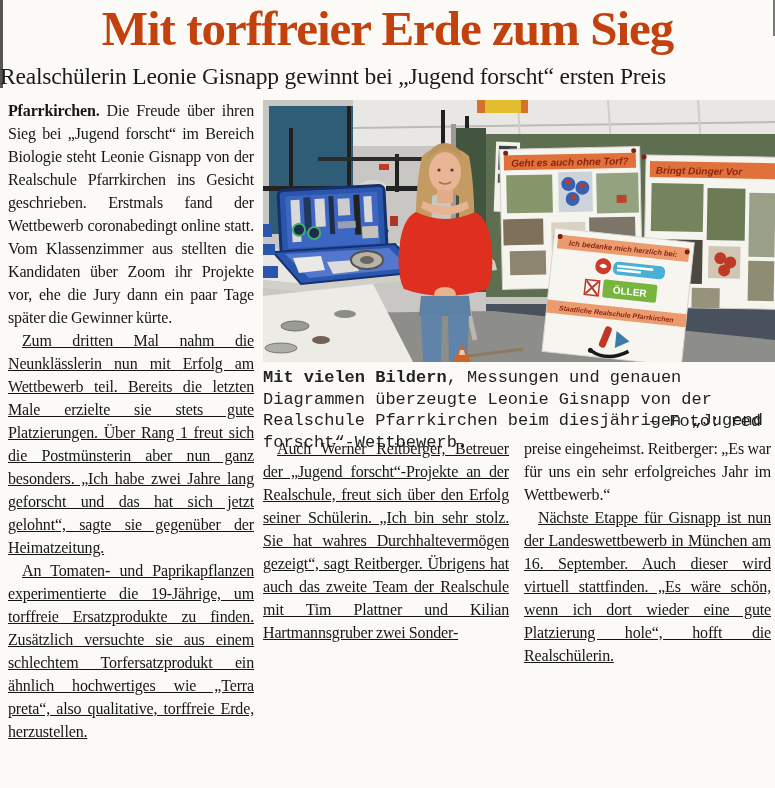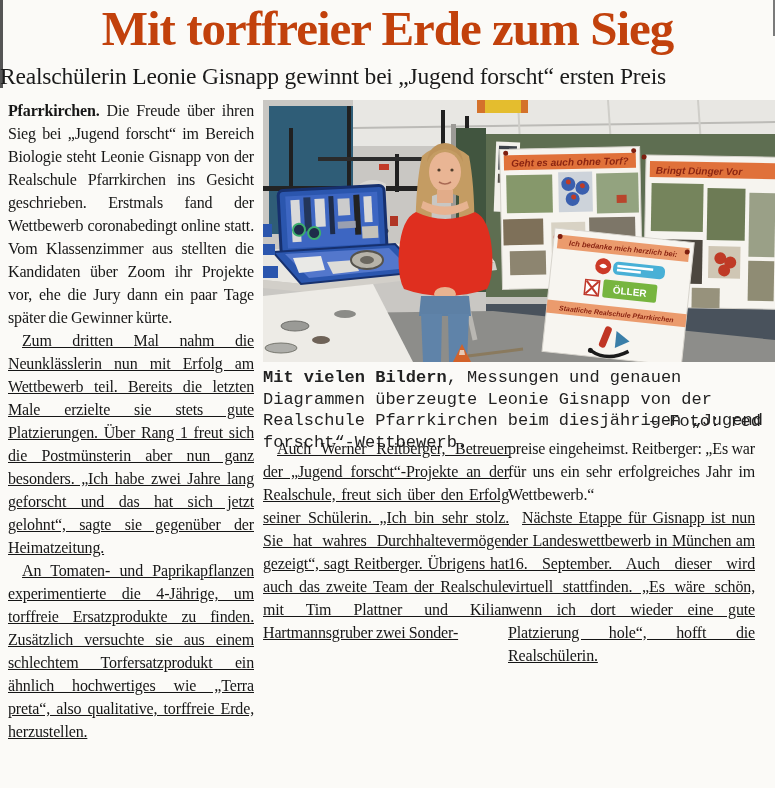--- a/index.html
+++ b/index.html
@@ -22,21 +22,21 @@
   }
   .col{
     position:absolute;width:246px;text-align:justify;
     font-size:16px;line-height:23px;letter-spacing:-0.15px;word-spacing:-0.6px;
     overflow:hidden;
   }
   .col p{margin:0;}
   .col p.ind{text-indent:14px;text-decoration:underline;}
   .col1{left:8px;top:99px;height:689px;}
   .col2{left:263px;top:437px;height:351px;}
-  .col3{left:508px;top:437px;width:247px;height:351px;}
+  .col3{left:524px;top:437px;width:247px;height:351px;}
   b.dateline{font-weight:700;}
   .sig{float:right;}
   .photo{
     position:absolute;left:263px;top:100px;width:512px;height:262px;
     background:#c9c7c3;overflow:hidden;
   }
   .photo svg{display:block;width:512px;height:262px;}
   .caption{
     position:absolute;left:263px;top:367px;width:512px;height:66px;
     font-family:Liberation Mono, monospace;font-size:17px;line-height:21.5px;
@@ -53,21 +53,21 @@
 
   <div class="scan-edge left"></div>
   <div class="scan-edge right"></div>
 
   <h1 class="headline">Mit torffreier Erde zum Sieg</h1>
   <div class="subhead">Realschülerin Leonie Gisnapp gewinnt bei „Jugend forscht“ ersten Preis</div>
 
   <div class="col col1">
     <p><b class="dateline">Pfarrkirchen.</b> <span>Die Freude über ihren Sieg bei „Jugend forscht“ im Bereich Biologie steht Leonie Gisnapp von der Realschule Pfarrkirchen ins Gesicht geschrieben. Erstmals fand der Wettbewerb coronabedingt online statt. Vom Klassenzimmer aus stellten die Kandidaten über Zoom ihr Projekte vor, ehe die Jury dann ein paar Tage später die Gewinner kürte.</span></p>
     <p class="ind">Zum dritten Mal nahm die Neunklässlerin nun mit Erfolg am Wettbewerb teil. Bereits die letzten Male erzielte sie stets gute Platzierungen. Über Rang 1 freut sich die Postmünsterin aber nun ganz besonders. „Ich habe zwei Jahre lang geforscht und das hat sich jetzt gelohnt“, sagte sie gegenüber der Heimatzeitung.</p>
-    <p class="ind">An Tomaten- und Paprikapflanzen experimentierte die 4-Jährige, um torffreie Ersatzprodukte zu finden. Zusätzlich versuchte sie aus einem schlechtem Torfersatzprodukt ein ähnlich hochwertiges wie „Terra preta“, also qualitative, torffreie Erde, herzustellen.</p>
+    <p class="ind">An Tomaten- und Paprikapflanzen experimentierte die 19-Jährige, um torffreie Ersatzprodukte zu finden. Zusätzlich versuchte sie aus einem schlechtem Torfersatzprodukt ein ähnlich hochwertiges wie „Terra preta“, also qualitative, torffreie Erde, herzustellen.</p>
   </div>
 
   <div class="photo">
     <svg viewBox="0 0 512 262" preserveAspectRatio="none">
 
       <rect width="512" height="262" fill="#c9c7c3"></rect>
       <rect x="90" y="0" width="422" height="46" fill="#e8e7e3"></rect>
       <line x1="90" y1="28" x2="512" y2="22" stroke="#bcbbb7" stroke-width="2"></line>
       <line x1="255" y1="0" x2="257" y2="44" stroke="#cfcec9" stroke-width="2"></line>
       <line x1="345" y1="0" x2="348" y2="44" stroke="#cfcec9" stroke-width="2"></line>

